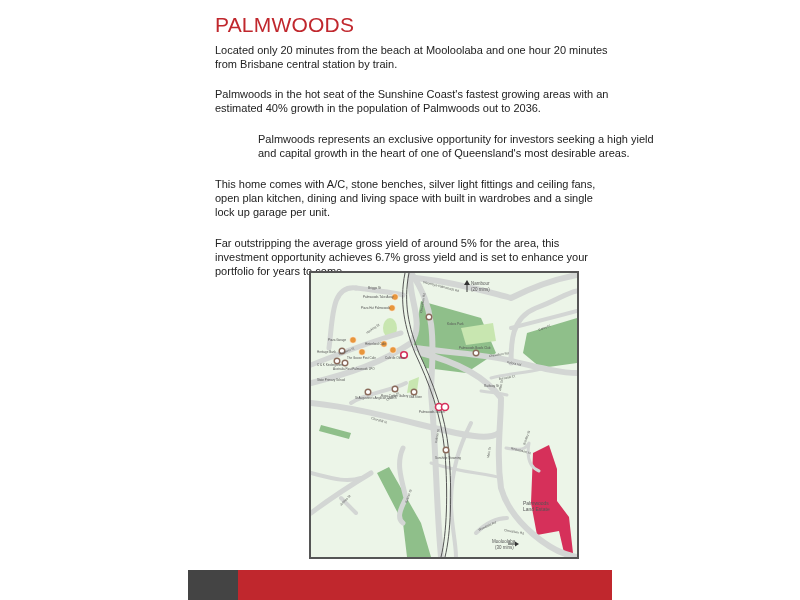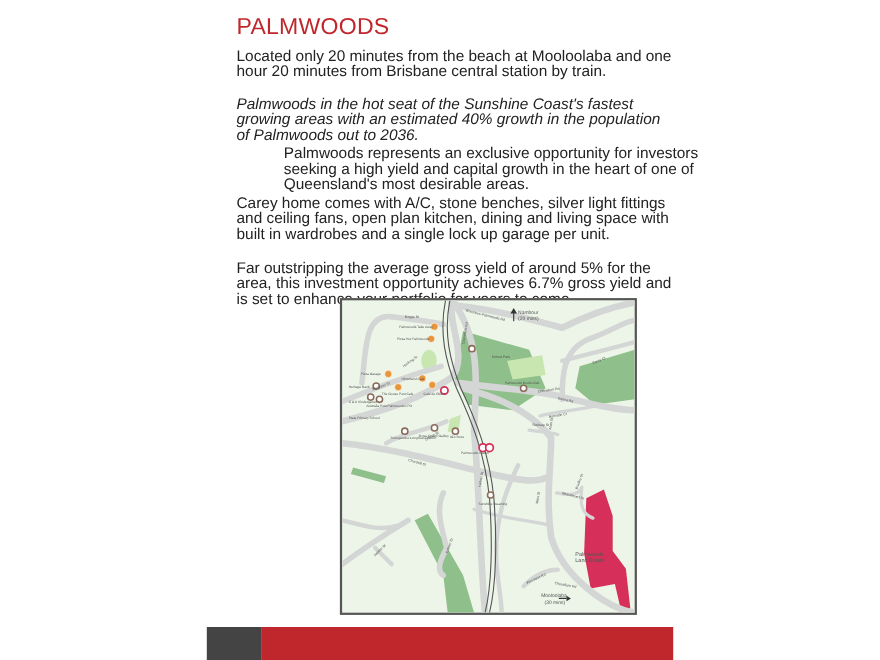--- a/index.html
+++ b/index.html
@@ -5,41 +5,41 @@
     html, body { margin: 0; padding: 0; }
     body {
       width: 800px; height: 600px; background: #ffffff; position: relative; overflow: hidden;
       font-family: "Liberation Sans", sans-serif;
     }
     .title {
       position: absolute; left: 215px; top: 13px; font-size: 21px; color: #c0272d;
       font-family: "Liberation Sans", sans-serif; letter-spacing: 0.2px; margin: 0; font-weight: normal;
     }
     .para {
-      position: absolute; left: 215px; width: 400px; font-size: 14px; line-height: 14.2px; color: #222;
+      position: absolute; left: 215px; width: 400px; font-size: 11px; line-height: 14.2px; color: #222;
       margin: 0;
     }
     .map {
       position: absolute; left: 309px; top: 271px; width: 270px; height: 288px;
       border: 2px solid #555; background: #ecf5e8; box-sizing: border-box; overflow: hidden;
     }
     .map svg { position: absolute; left: 0; top: 0; }
     .footer-dark { position: absolute; left: 188px; top: 570px; width: 50px; height: 30px; background: #444444; }
     .footer-red { position: absolute; left: 238px; top: 570px; width: 374px; height: 30px; background: #c0272d; }
     .lbl { font-family: "Liberation Sans", sans-serif; fill: #555; }
   </style>
 </head>
 <body>
 
 <h1 class="title">PALMWOODS</h1>
 
 <p class="para" style="top:43px;">Located only 20 minutes from the beach at Mooloolaba and one hour 20 minutes from Brisbane central station by train.</p>
-<p class="para" style="top:87px;font-style:italic;">Palmwoods in the hot seat of the Sunshine Coast's fastest growing areas with an estimated 40% growth in the population of Palmwoods out to 2036.</p>
+<p class="para" style="top:87px;">Palmwoods in the hot seat of the Sunshine Coast's fastest growing areas with an estimated 40% growth in the population of Palmwoods out to 2036.</p>
 <p class="para" style="top:132px;margin-left:43px;">Palmwoods represents an exclusive opportunity for investors seeking a high yield and capital growth in the heart of one of Queensland's most desirable areas.</p>
-<p class="para" style="top:177px;">Carey home comes with A/C, stone benches, silver light fittings and ceiling fans, open plan kitchen, dining and living space with built in wardrobes and a single lock up garage per unit.</p>
+<p class="para" style="top:177px;">This home comes with A/C, stone benches, silver light fittings and ceiling fans, open plan kitchen, dining and living space with built in wardrobes and a single lock up garage per unit.</p>
 <p class="para" style="top:236px;">Far outstripping the average gross yield of around 5% for the area, this investment opportunity achieves 6.7% gross yield and is set to enhance your portfolio for years to come.</p>
 
 <div class="map">
   <svg width="266" height="284" viewBox="0 0 266 284" xmlns="http://www.w3.org/2000/svg">
 
     <polygon points="110,28 170,45 185,80 155,100 115,95 102,70" fill="#8fbf8a"></polygon>
     <polygon points="150,55 182,50 185,68 155,72" fill="#c8e6b0"></polygon>
     <polygon points="216,60 266,45 266,90 230,95 212,80" fill="#8fbf8a"></polygon>
     <ellipse cx="79" cy="55" rx="7" ry="10" fill="#c8e6b0"></ellipse>
     <polygon points="98,108 108,104 106,118 96,120" fill="#c8e6b0"></polygon>

